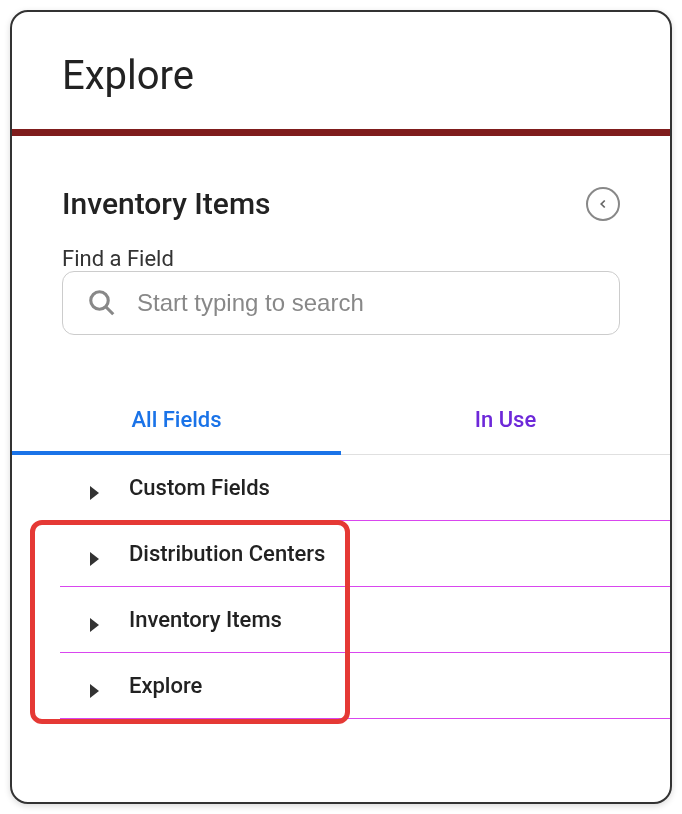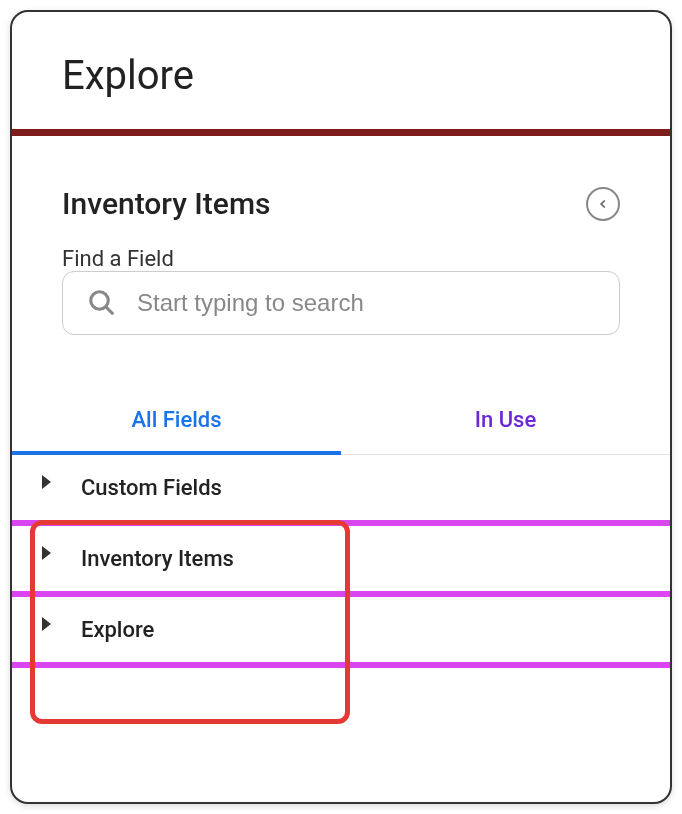--- a/index.html
+++ b/index.html
@@ -119,24 +119,25 @@
       left: 0;
       right: 0;
       height: 4px;
       background: #1a73e8;
     }
     .fields-list {
       position: relative;
     }
     .field-row {
       display: flex;
-      align-items: flex-start;
+      align-items: flex-end;
       padding: 20px 30px;
-      border-bottom: 6px solid #d946ef;
+      border-bottom: 1px solid #d946ef;
       cursor: pointer;
+      margin-left: 48px;
     }
     .field-arrow {
       width: 0;
       height: 0;
       border-top: 7px solid transparent;
       border-bottom: 7px solid transparent;
       border-left: 9px solid #333;
       margin-right: 30px;
       flex-shrink: 0;
     }
@@ -189,20 +190,24 @@
     <div class="tab inactive">In Use</div>
   </div>
 
   <div class="fields-list">
     <div class="field-row">
       <div class="field-arrow"></div>
       <div class="field-label">Custom Fields</div>
     </div>
     <div class="field-row">
       <div class="field-arrow"></div>
+      <div class="field-label">Distribution Centers</div>
+    </div>
+    <div class="field-row">
+      <div class="field-arrow"></div>
       <div class="field-label">Inventory Items</div>
     </div>
     <div class="field-row">
       <div class="field-arrow"></div>
       <div class="field-label">Explore</div>
     </div>
     <div class="highlight-box"></div>
   </div>
 </div>
 

